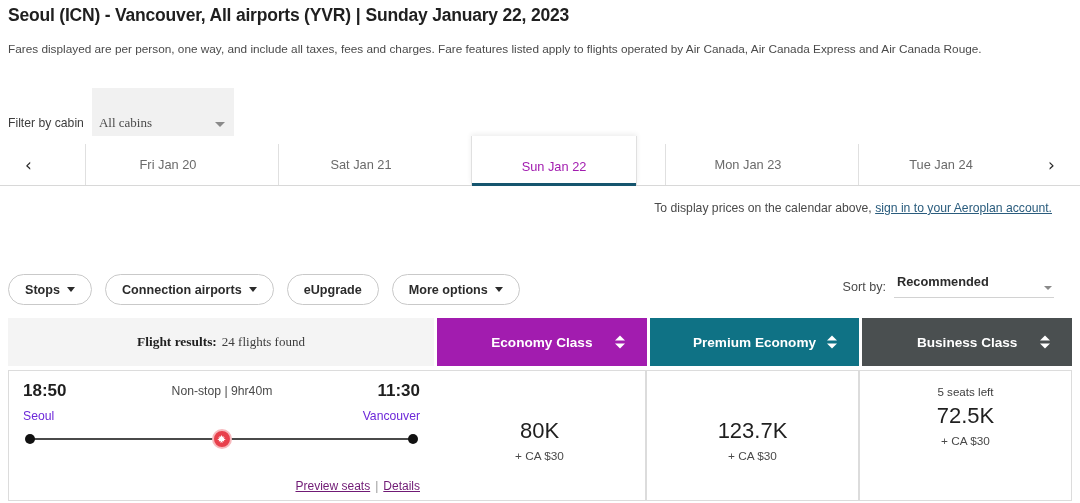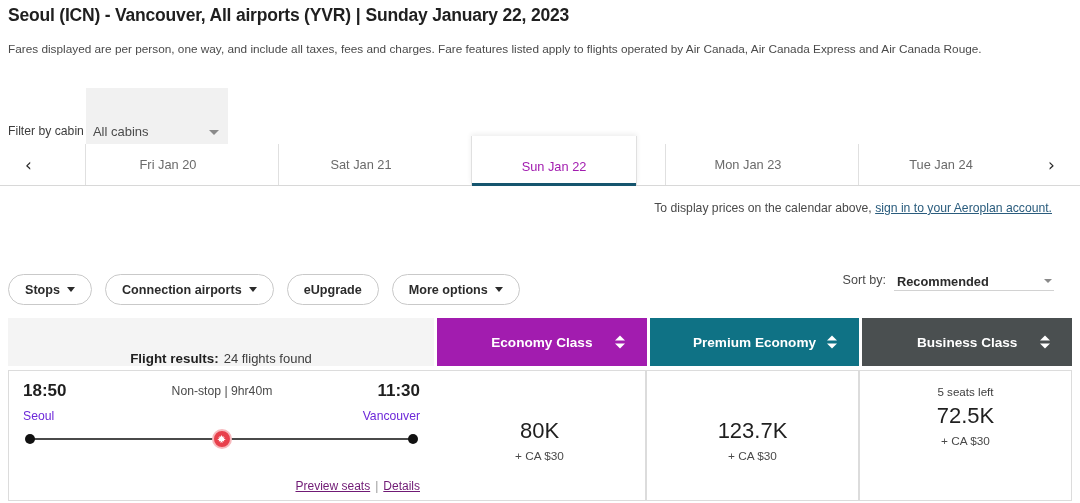--- a/index.html
+++ b/index.html
@@ -27,23 +27,23 @@
 
   
   .cabin-wrap {
     position: absolute; left: 0px; top: 88px;
     display: flex; align-items: flex-end;
   }
   .cabin-label {
     font-size: 12.2px; color: #3d3d3d; padding: 0 0 6px 8px;
   }
   .cabin-select {
-    position: relative; width: 142px; height: 56px;
-    background: #f1f1f1; margin-left: 2px;
-    display: flex; align-items: flex-end;
+    position: relative; width: 142px; height: 48px;
+    background: #f1f1f1; margin-left: 8px;
+    display: flex; align-items: flex-end; font-family: Liberation Serif, serif;
   }
   .cabin-select .val {
     font-size: 13px; color: #4b4b4b; padding: 0 0 5px 7px;
   }
   .cabin-select .caret {
     position: absolute; right: 9px; bottom: 9px;
     width: 0; height: 0;
     border-left: 5px solid transparent;
     border-right: 5px solid transparent;
     border-top: 5px solid #8a8a8a;
@@ -113,40 +113,40 @@
   }
 
   
   .sortby {
     position: absolute; right: 26px; top: 272px;
     display: flex; align-items: flex-end;
   }
   .sortby .lbl { font-size: 12.6px; color: #4a4a4a; padding-bottom: 4px; }
   .sortby .sel {
     position: relative; width: 160px; margin-left: 8px;
-    border-bottom: 1px solid #d2d2d2; padding: 0 0 0 3px;
+    border-bottom: 1px solid #d2d2d2; padding: 0 0 7px 3px;
   }
   .sortby .sel .val { font-size: 12.8px; font-weight: bold; color: #2b2b2b; }
   .sortby .sel .caret {
     position: absolute; right: 2px; bottom: 7px;
     width: 0; height: 0;
     border-left: 4.5px solid transparent;
     border-right: 4.5px solid transparent;
     border-top: 4.5px solid #8a8a8a;
   }
 
   
   .res-header {
     position: absolute; left: 8px; top: 318px;
     width: 1064px; height: 48px; display: flex;
   }
   .res-count {
     flex: 0 0 426px; background: #f4f4f4;
-    display: flex; align-items: flex-end; justify-content: center;
-    font-size: 13px; color: #3d3d3d; gap: 5px;
+    display: flex; align-items: center; justify-content: center;
+    font-size: 13px; color: #3d3d3d; gap: 5px; font-family: Liberation Serif, serif;
   }
   .res-count b { font-weight: bold; color: #1f1f1f; font-size: 13.4px; }
   .class-col {
     flex: 1 1 0; position: relative;
     display: flex; align-items: center; justify-content: center;
     color: #fff; font-size: 13.6px; font-weight: bold; cursor: pointer;
     margin-left: 3px;
   }
   .class-col .sorticon {
     position: absolute; right: 22px; top: 50%;

